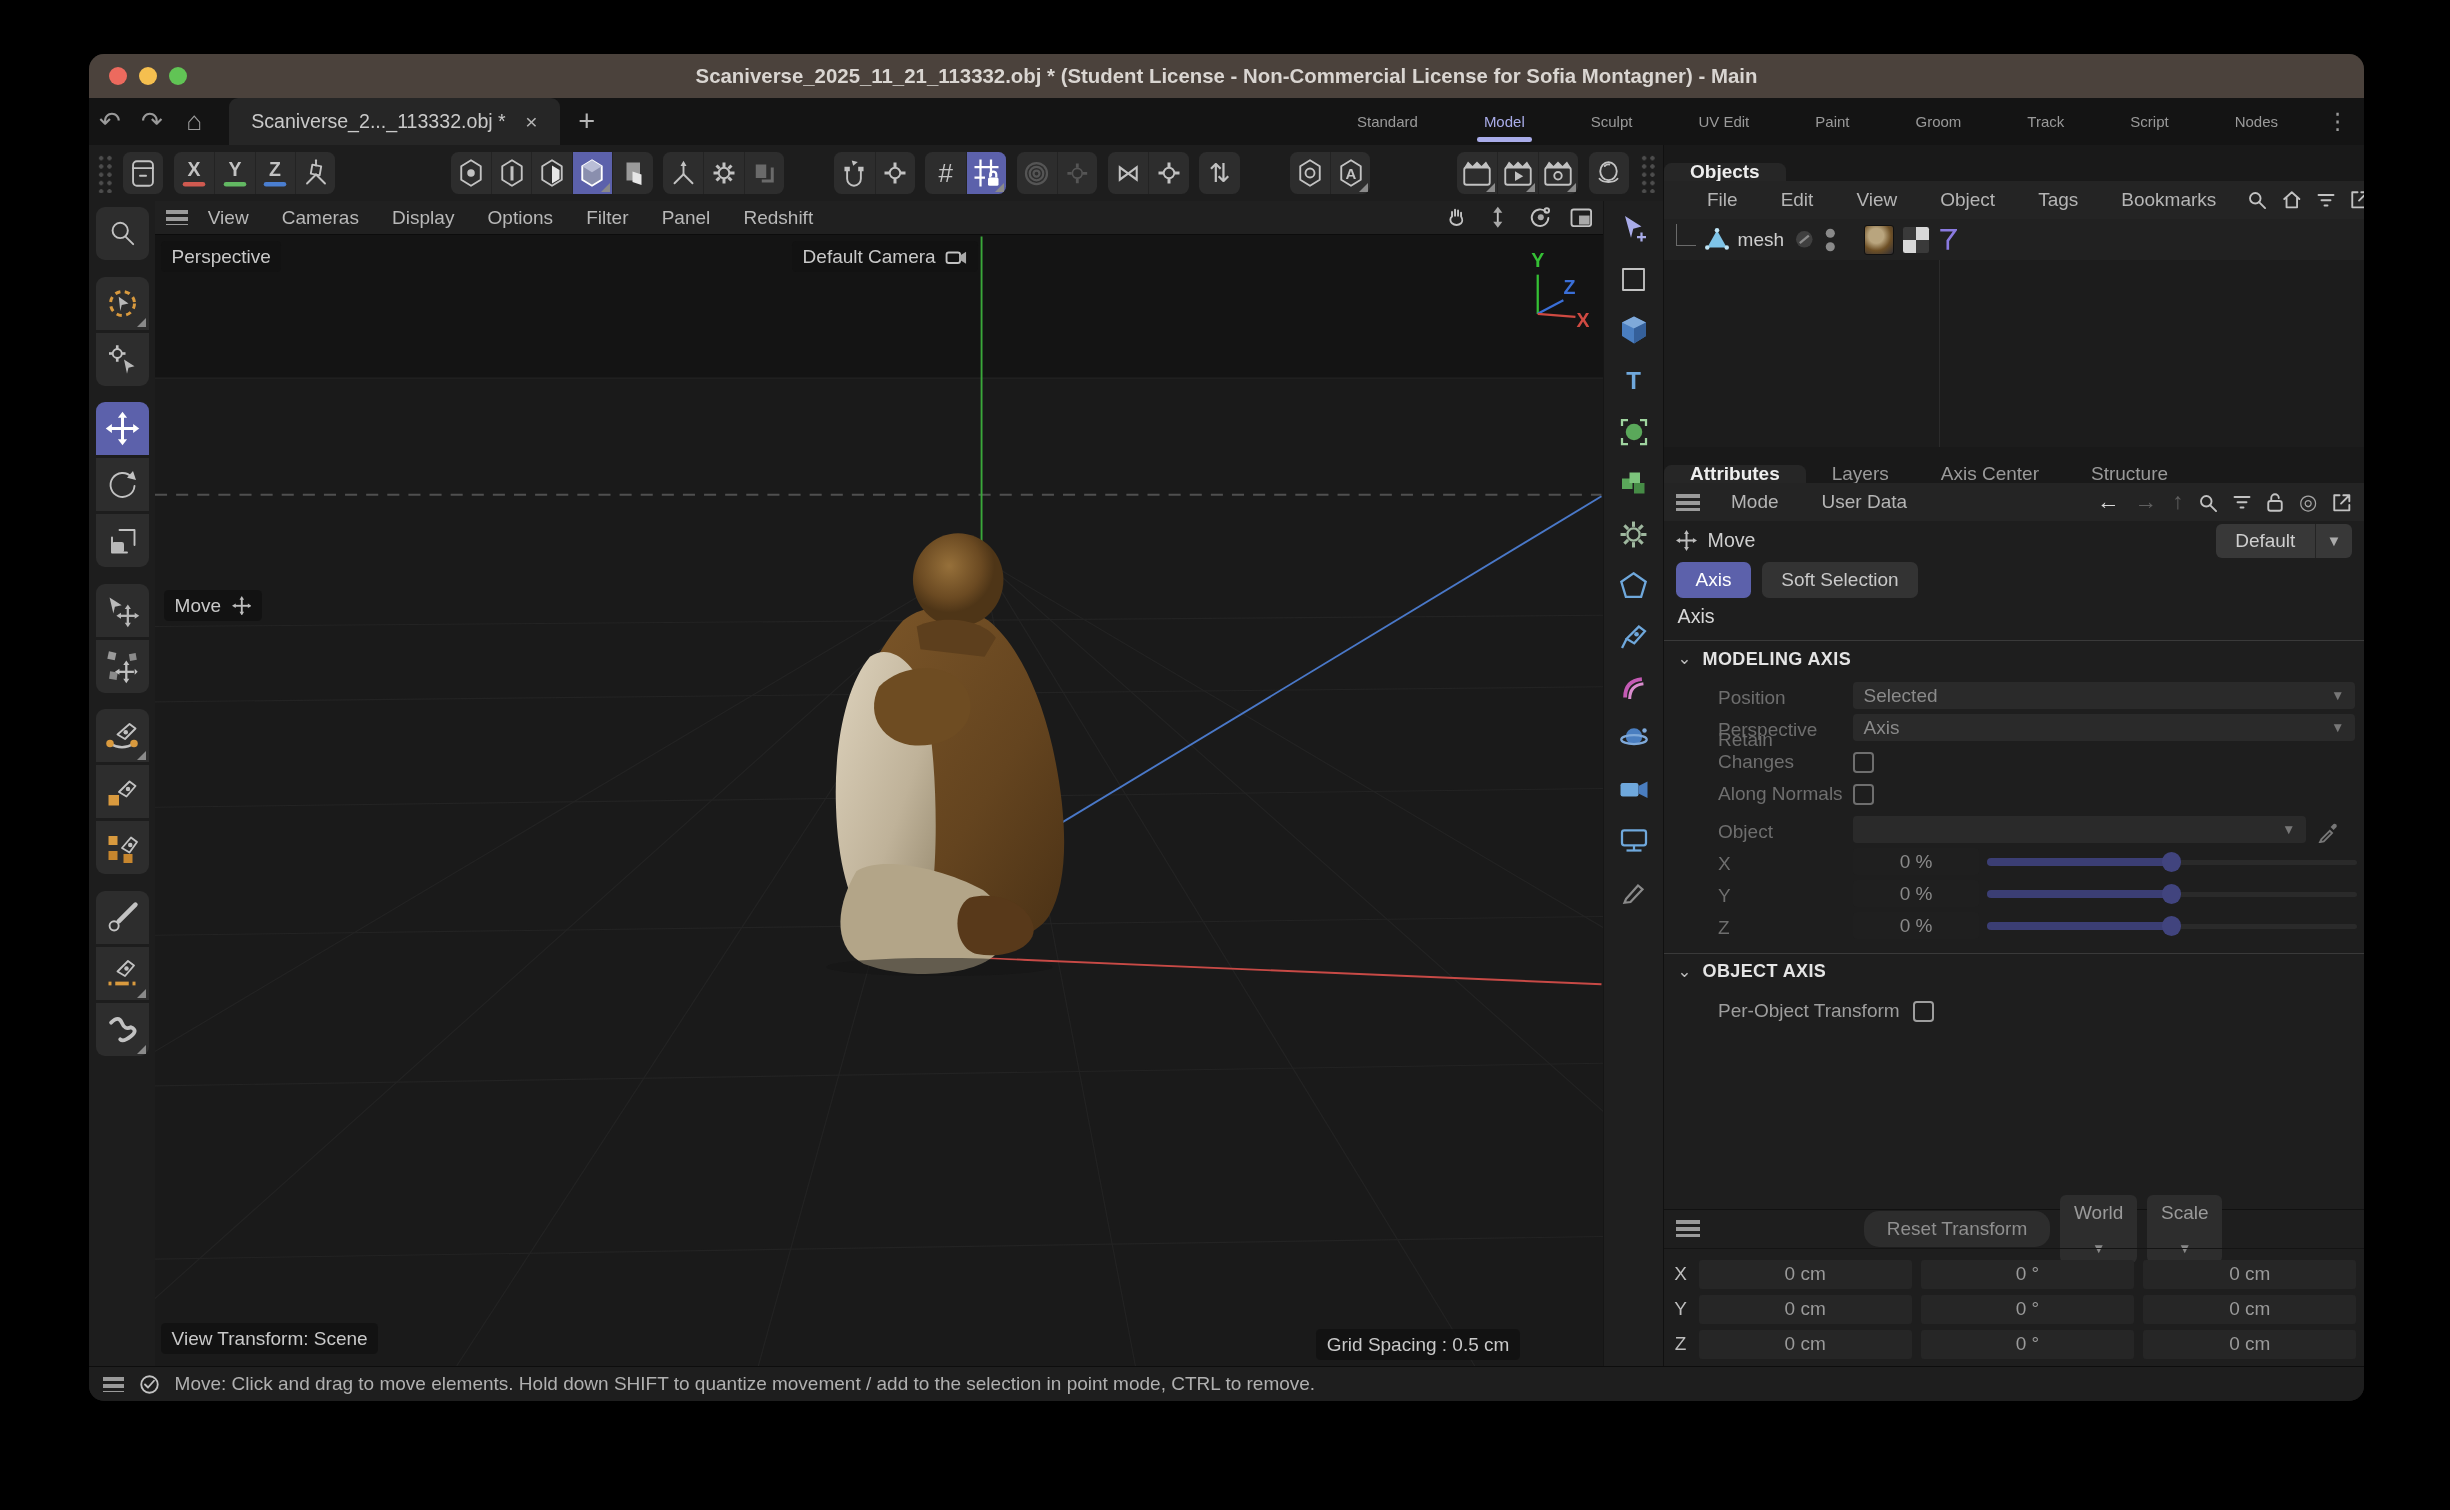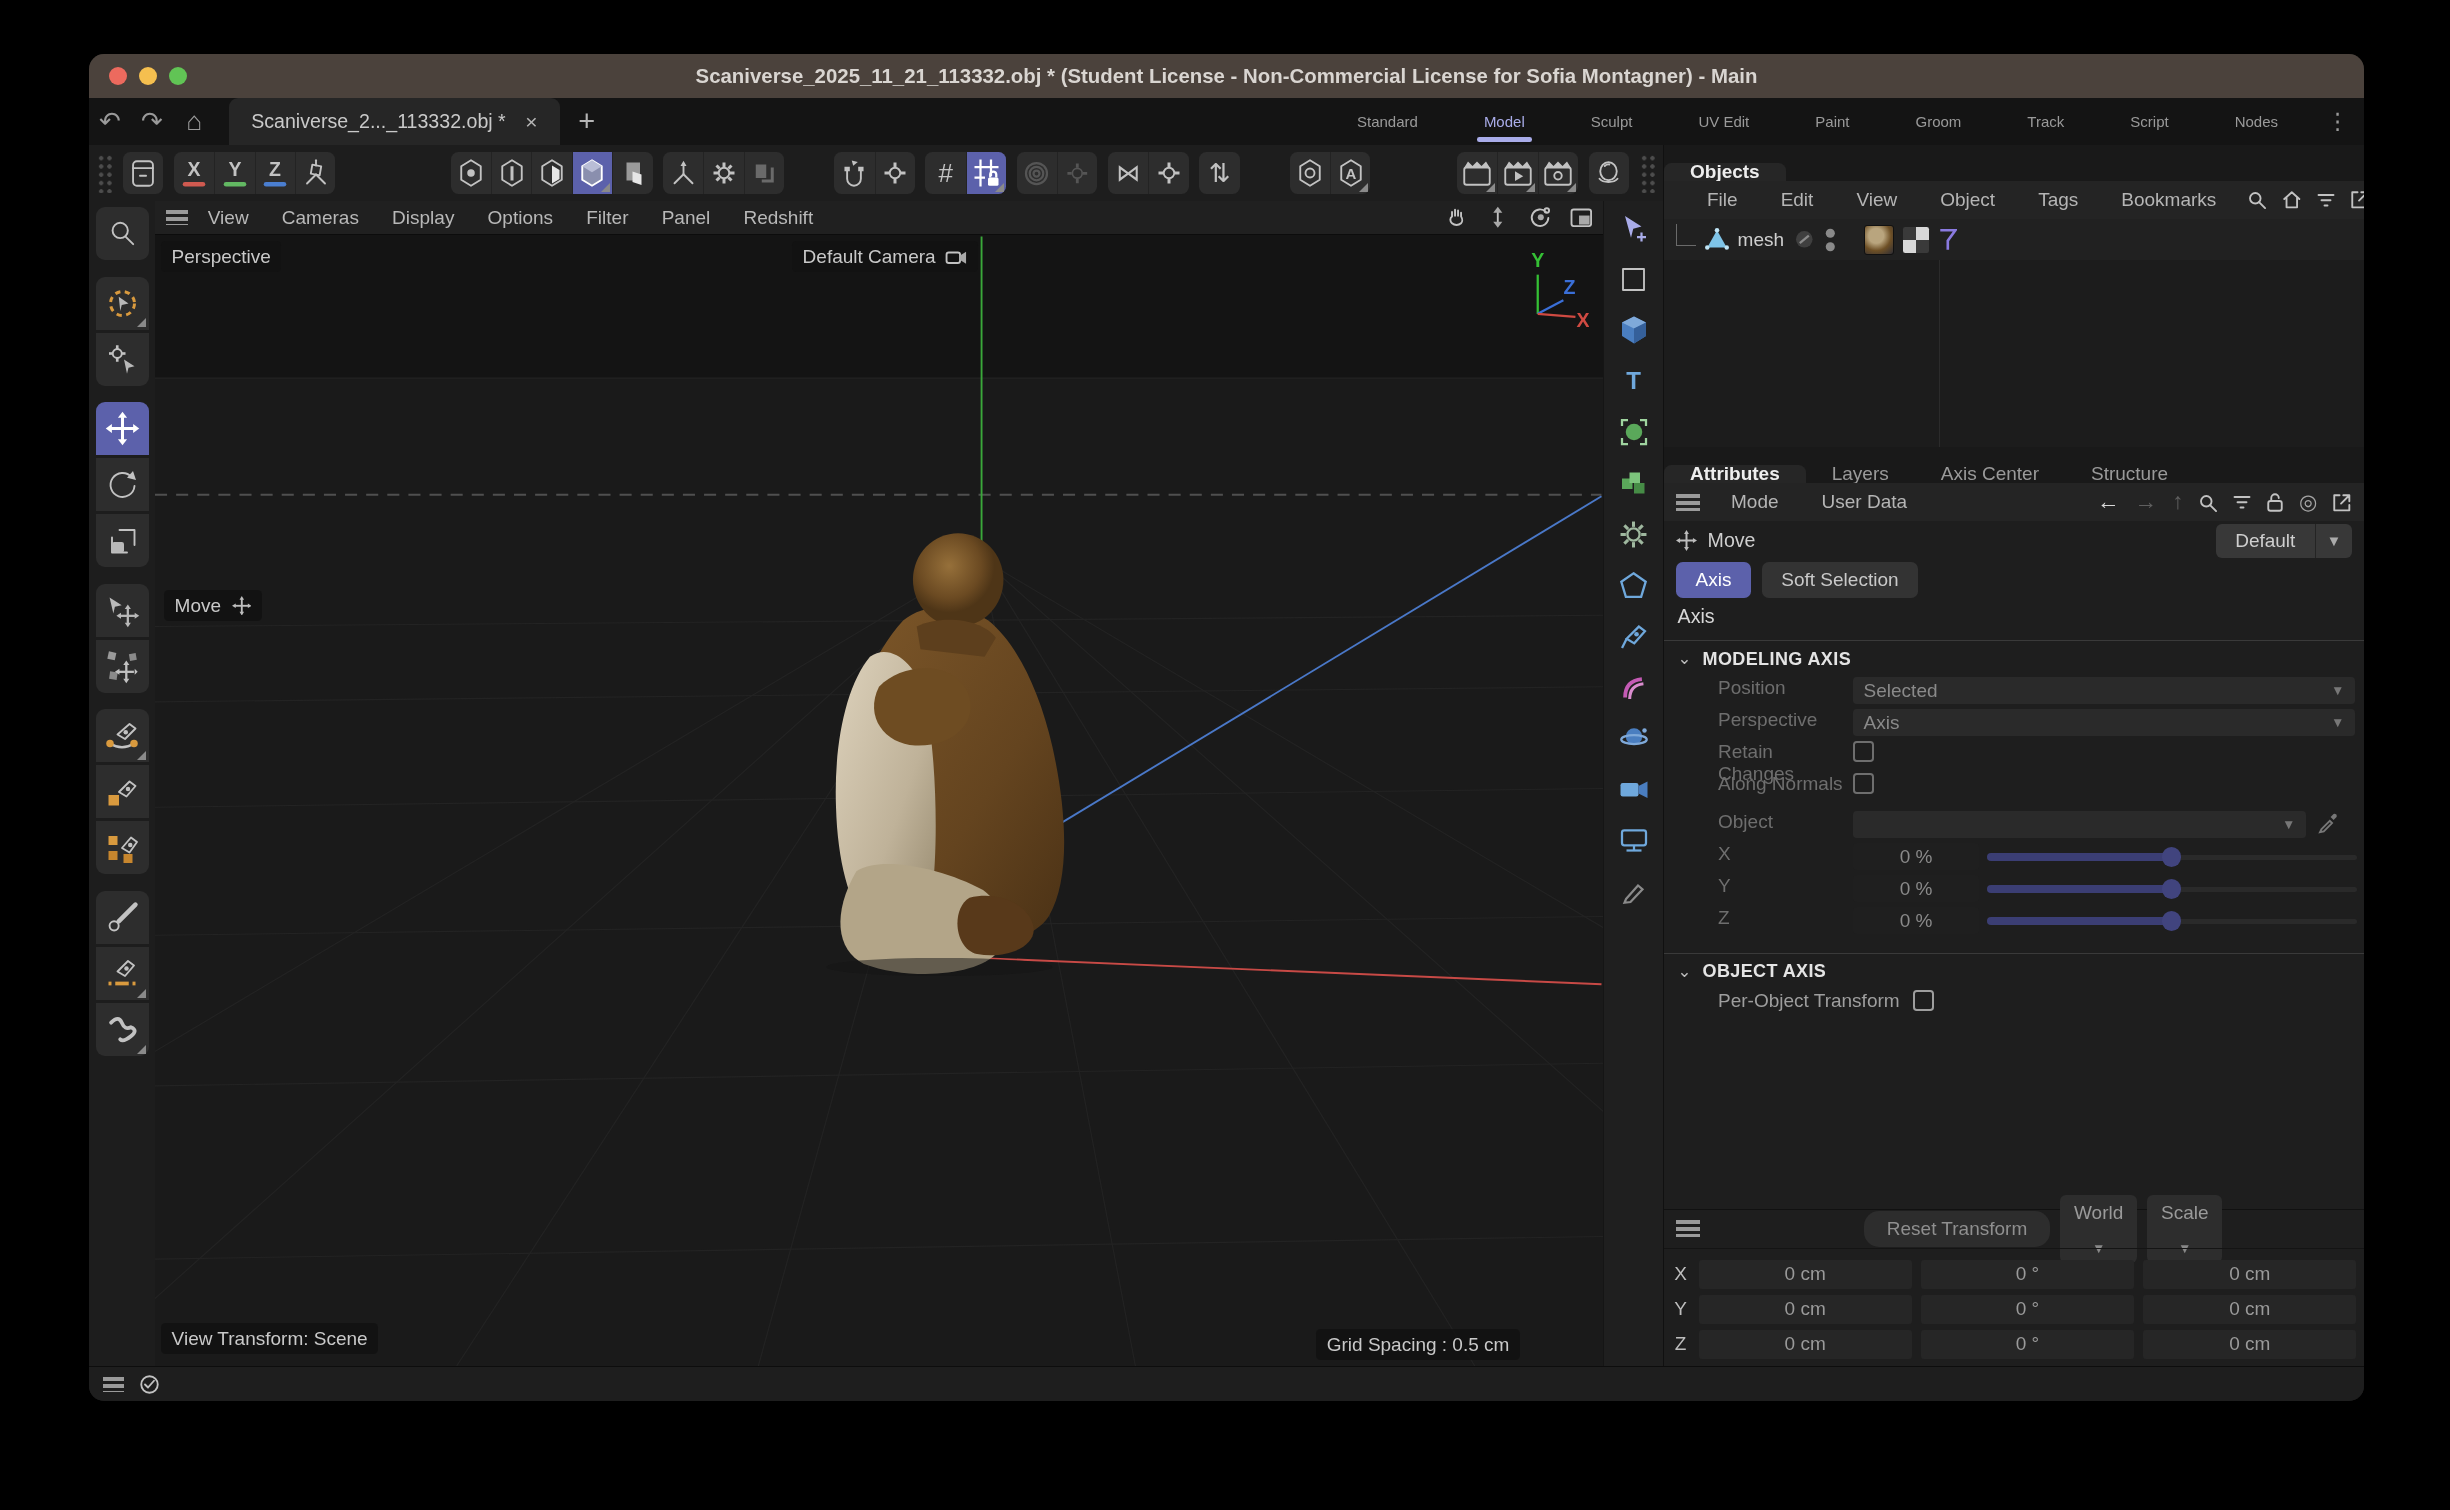--- a/index.html
+++ b/index.html
@@ -83,21 +83,21 @@
   .preset { margin-left:auto; display:flex; }
   .presetbtn { background:#383838; color:#cfcfcf; font-size:19px; padding:6px 19.6px; border-radius:6px 0 0 6px; }
   .presetarrow { background:#383838; border-left:0.8px solid #242424; border-radius:0 6px 6px 0; padding:6px 10.6px; color:#aaa; font-size:15px; display:flex; align-items:center; }
   .subtabs { height:39px; display:flex; align-items:center; gap:10.6px; padding:0 12px; flex:0 0 auto; }
   .subtab { font-size:19px; padding:6.8px 19.6px; border-radius:6.8px; background:#333; color:#c9c9c9; }
   .subtab.active { background:#5c61ab; color:#fff; }
   .secheading { height:35px; display:flex; align-items:center; padding:0 13.6px; color:#d8d8d8; font-size:19.6px; flex:0 0 auto; }
   .hr { height:0.8px; background:#3a3a3a; margin:6px 0 0 0; flex:0 0 auto; }
   .grouphdr { height:36px; display:flex; align-items:center; gap:10.6px; padding:0 13.6px; color:#e4e4e4; font-size:18px; font-weight:700; letter-spacing:0.4px; flex:0 0 auto; }
   .chev { color:#bdbdbd; font-size:16.6px; font-weight:400; }
-  .frow { height:32px; display:flex; align-items:flex-start; flex:0 0 auto; }
+  .frow { height:32px; display:flex; align-items:flex-end; flex:0 0 auto; }
   .flabel { width:189px; text-align:left; padding-left:54px; font-size:19px; color:#6e6e6e; }
   .flabel.en { color:#9e9e9e; }
   .dd { height:27px; background:#2a2a2a; border-radius:3.8px; display:flex; align-items:center; padding:0 10.6px; color:#8a8a8a; font-size:19px; position:relative; }
   .dd .arr { margin-left:auto; color:#777; font-size:13.6px; }
   .cb { width:21px; height:21px; border:2.3px solid #6e6e6e; border-radius:3.8px; background:transparent; }
   .cb.en { border-color:#9e9e9e; }
   .valbox { width:126px; height:27px; background:#1f1f1f; border-radius:3.8px; color:#8a8a8a; font-size:19px; display:flex; align-items:center; justify-content:center; }
   .slider { position:relative; width:370px; height:27px; margin-left:7.5px; }
   .slider .track { position:absolute; left:0; right:0; top:11.3px; height:5.3px; background:#2a2a2a; border-radius:3px; }
   .slider .fill { position:absolute; left:0; top:9.8px; height:8.3px; width:50%; background:#3b3e74; border-radius:4.5px; }
@@ -1053,16 +1053,17 @@
       </div>
     </div>
   </div>
 
   <div class="statusbar">
     <span class="hb" style="height:15px;width:21px"></span>
     <svg width="21" height="21" viewBox="0 0 28 28">
         <circle class="icostroke" cx="14" cy="14" r="11"></circle>
         <path class="icostroke" d="M8 14 L12 18 L20 9"></path>
       </svg>
+    <span>Move: Click and drag to move elements. Hold down SHIFT to quantize movement / add to the selection in point mode, CTRL to remove.</span>
   </div>
 
 </div>
 
 
 </body></html>

